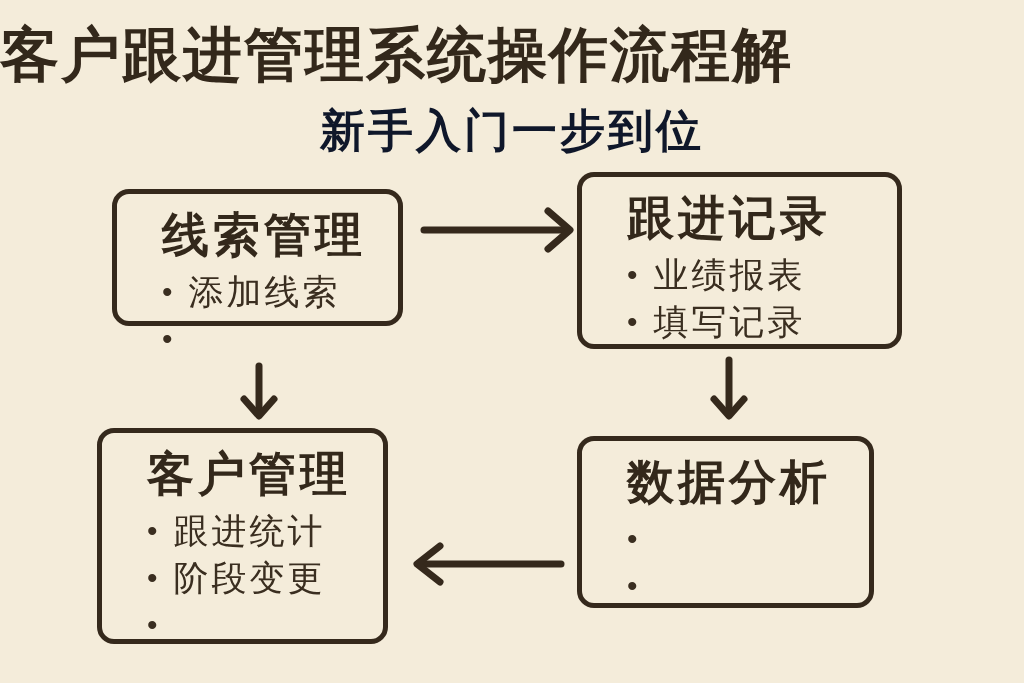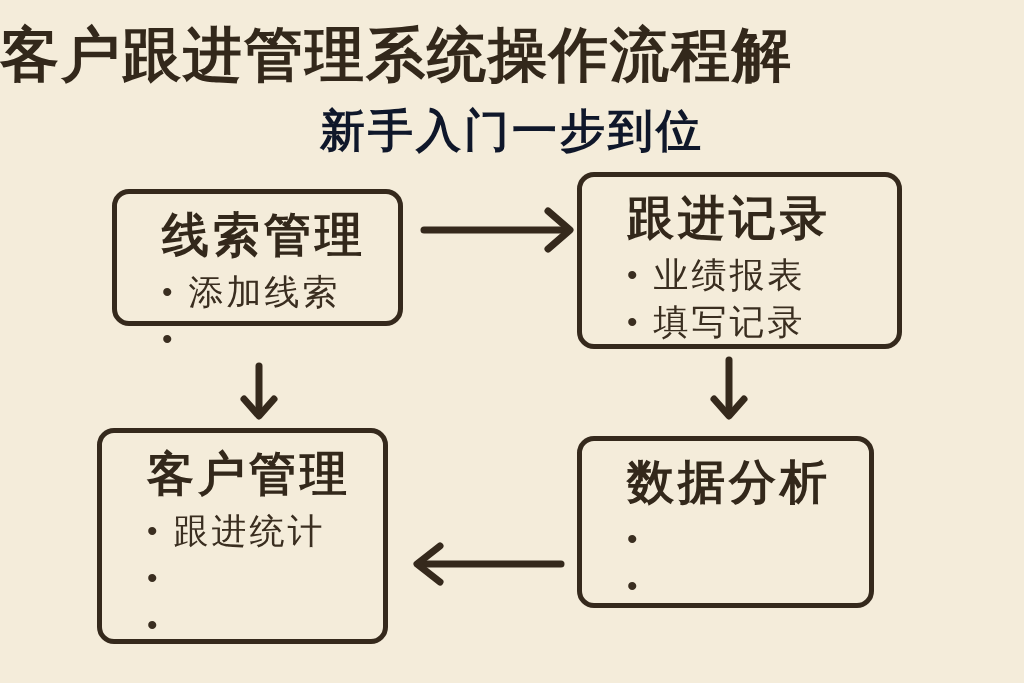--- a/index.html
+++ b/index.html
@@ -146,20 +146,21 @@
 
   <section class="node node-customers">
     <h3 class="node-title">客户管理</h3>
     <div class="node-items">
       <div class="node-item">
         <span class="dot">•</span>
         <span>跟进统计</span>
       </div>
       <div class="node-item">
         <span class="dot">•</span>
+        <span>阶段变更</span>
       </div>
       <div class="node-item">
         <span class="dot">•</span>
       </div>
     </div>
   </section>
 
   <section class="node node-analysis">
     <h3 class="node-title">数据分析</h3>
     <div class="node-items">

